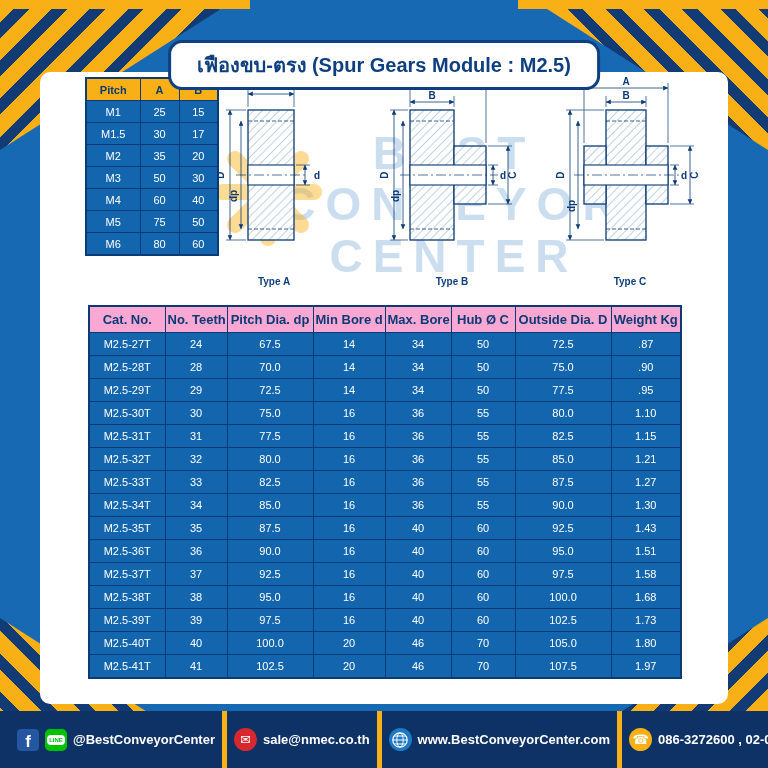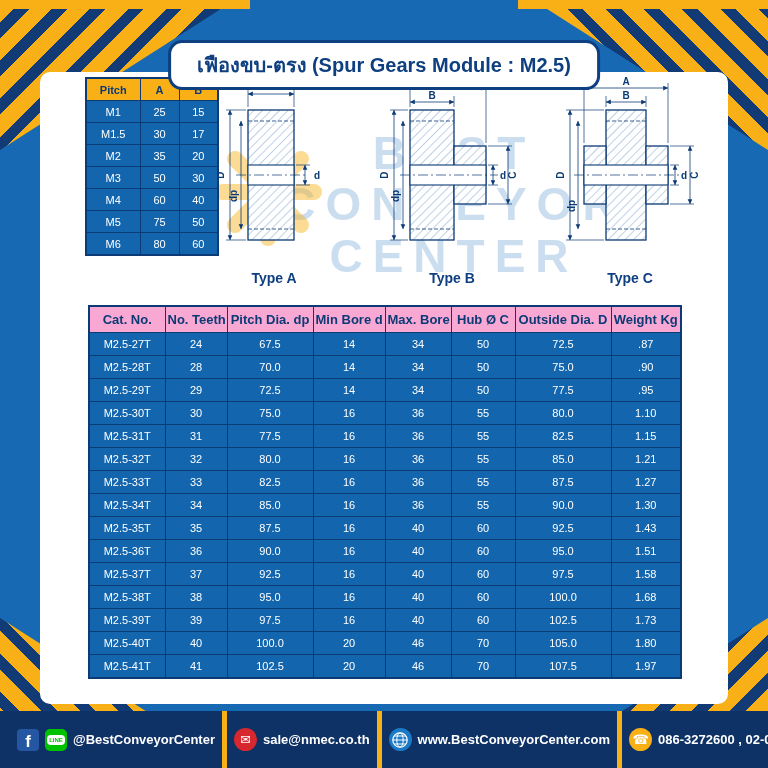--- a/index.html
+++ b/index.html
@@ -39,21 +39,21 @@
   .watermark { position:absolute; left:150px; top:28px; width:528px; height:210px; z-index:0;
     display:flex; align-items:center; justify-content:center; pointer-events:none; }
   .wm-text { text-align:center; font-weight:800; font-size:46px; letter-spacing:10px;
     line-height:1.12; color:rgba(125,173,214,0.40); }
   .wm-star { position:absolute; left:18px; top:32px; opacity:.45; }
 
   
   .diagrams { position:absolute; left:145px; top:4px; width:536px; display:flex; z-index:1; }
   .diagram { width:178px; text-align:center; }
   .diagram svg { display:block; margin:0 auto; }
-  .diagram figcaption { font-size:14px; font-weight:bold; color:#0e3f80; margin-top:2px; }
+  .diagram figcaption { font-size:10px; font-weight:bold; color:#0e3f80; margin-top:8px; }
   .dim-text { fill:#0c3a74; font-size:10px; font-weight:600; font-family:"Liberation Sans","DejaVu Sans",sans-serif; }
 
   
   .spec-table { position:absolute; left:48px; top:233px; width:592px; table-layout:fixed;
     border:2px solid #0c3a74; font-size:11px; text-align:center; z-index:2; }
   .spec-table th, .spec-table td { border:1px solid #0c3a74; padding:5px 2px; white-space:nowrap; overflow:hidden; }
   .spec-table th { background:#f9a8d4; color:#0c3a74; font-weight:bold; font-size:13px; }
   .spec-table td { background:#1366ae; color:#fff; }
   .spec-table th:nth-child(1){width:76px;} .spec-table th:nth-child(2){width:62px;}
   .spec-table th:nth-child(3){width:86px;margin-left:28px;} .spec-table th:nth-child(4){width:72px;text-align:right;}

